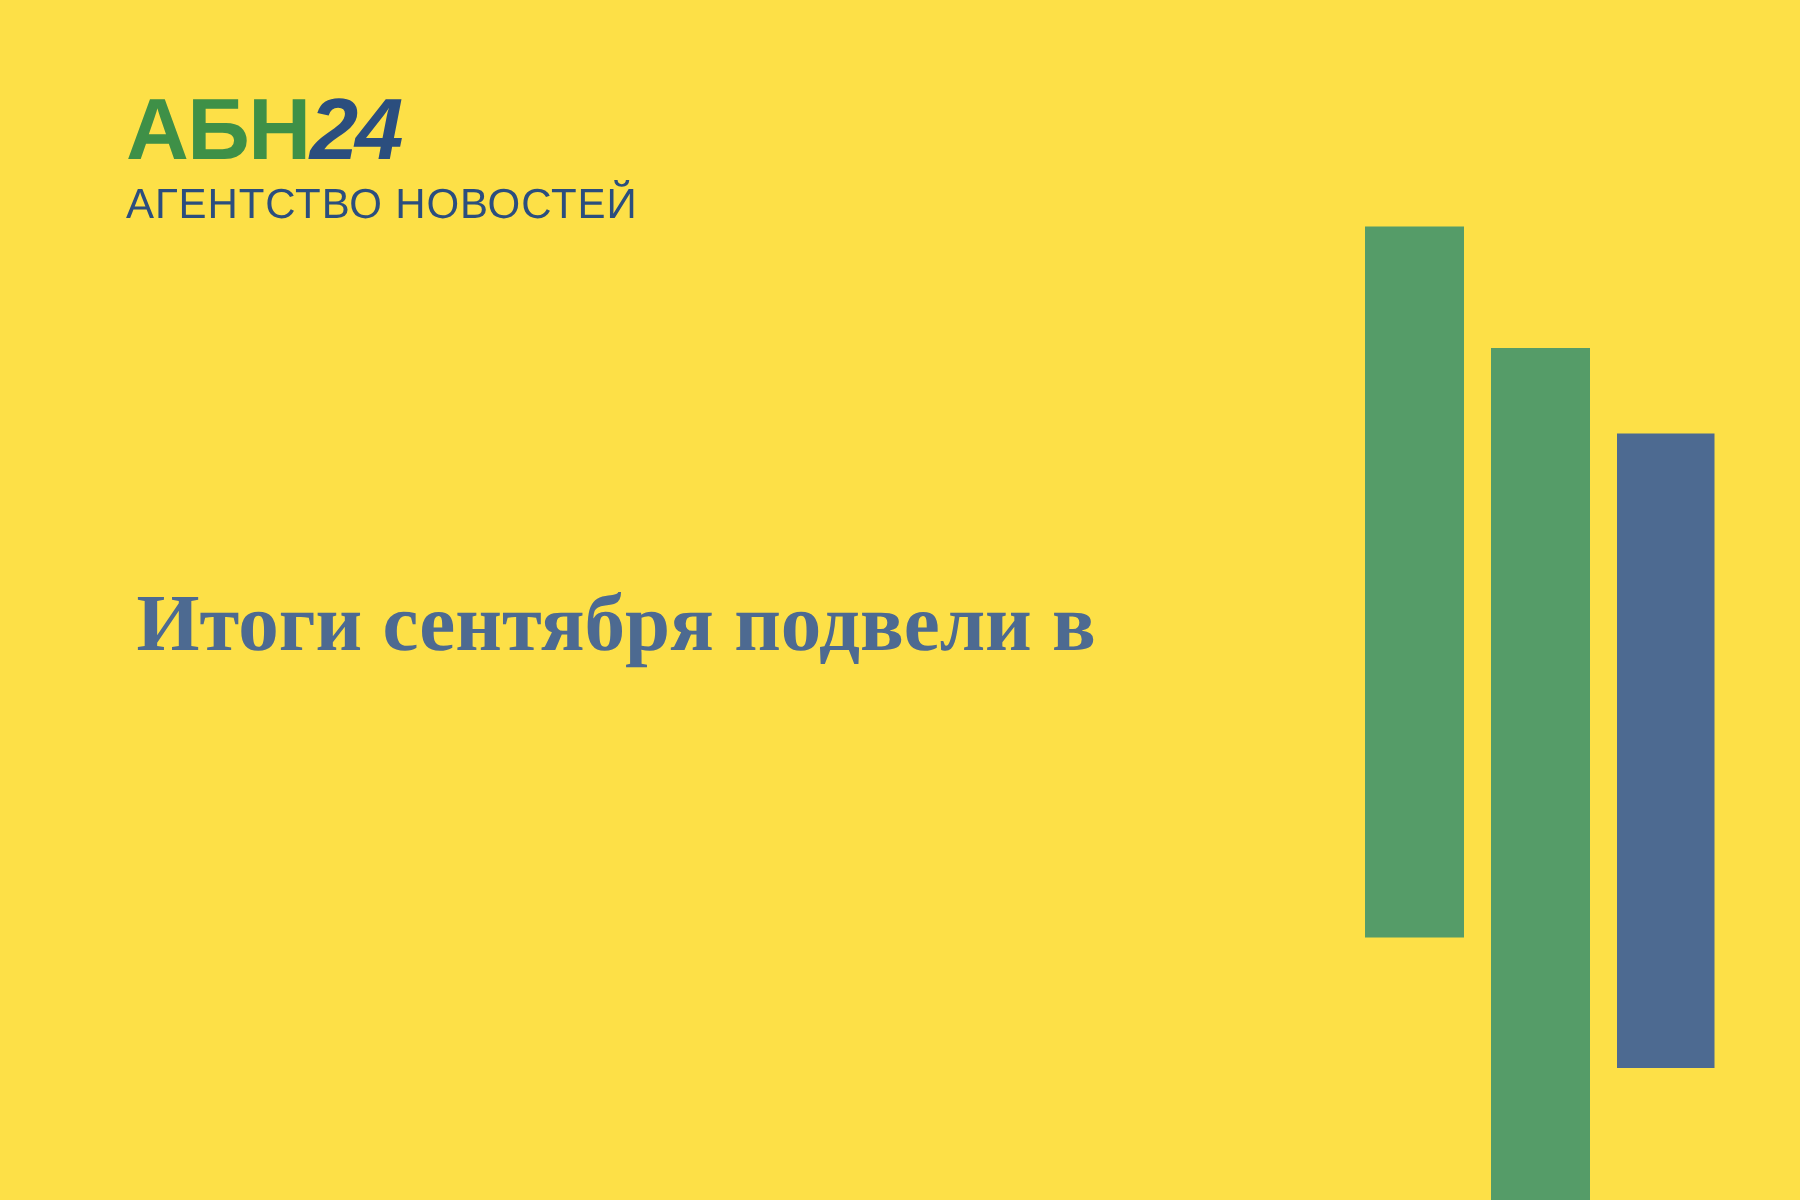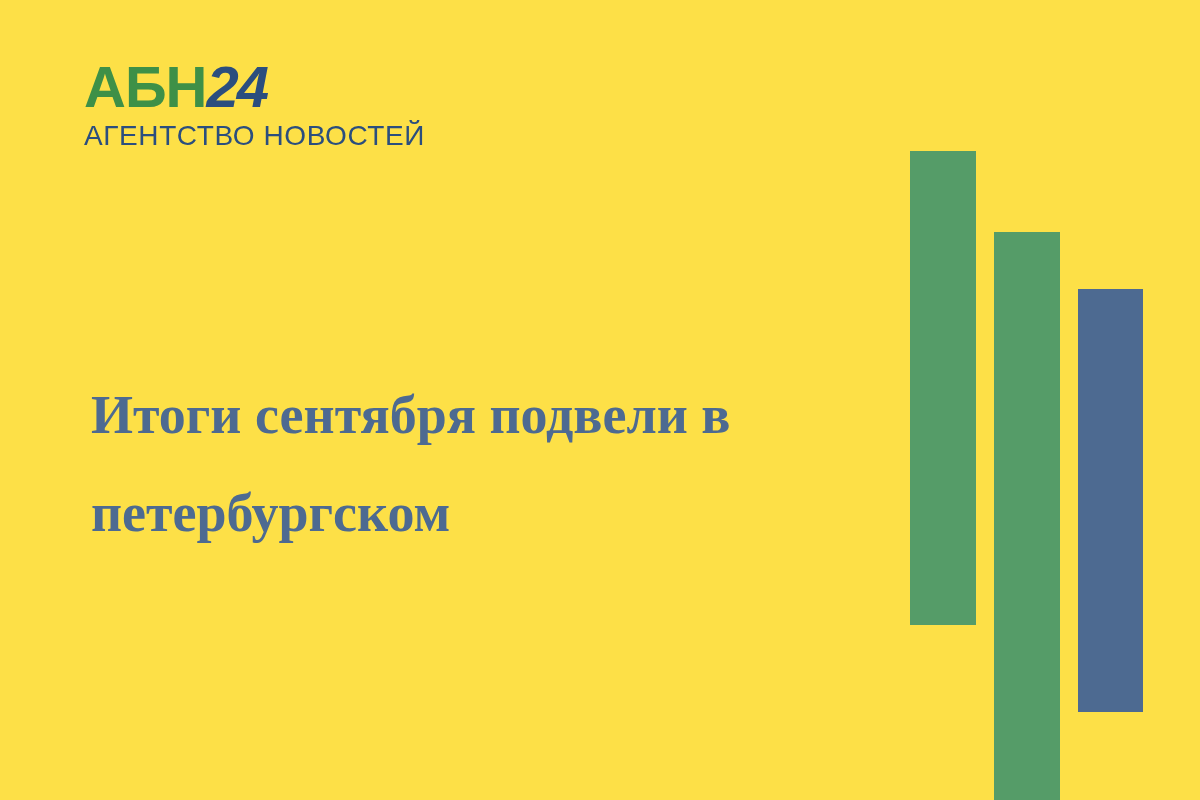--- a/index.html
+++ b/index.html
@@ -105,16 +105,15 @@
 
   <div id="logo">
     <span id="logo-wordmark">
       <span id="logo-abn">АБН</span><span id="logo-24">24</span>
     </span>
     <span id="logo-tagline">АГЕНТСТВО НОВОСТЕЙ</span>
   </div>
 
   <h1 id="headline">
     <span class="hl-line">Итоги сентября подвели в</span>
-    <span class="hl-line">петербургском</span>
   </h1>
 
 </div>
 
 </body></html>

